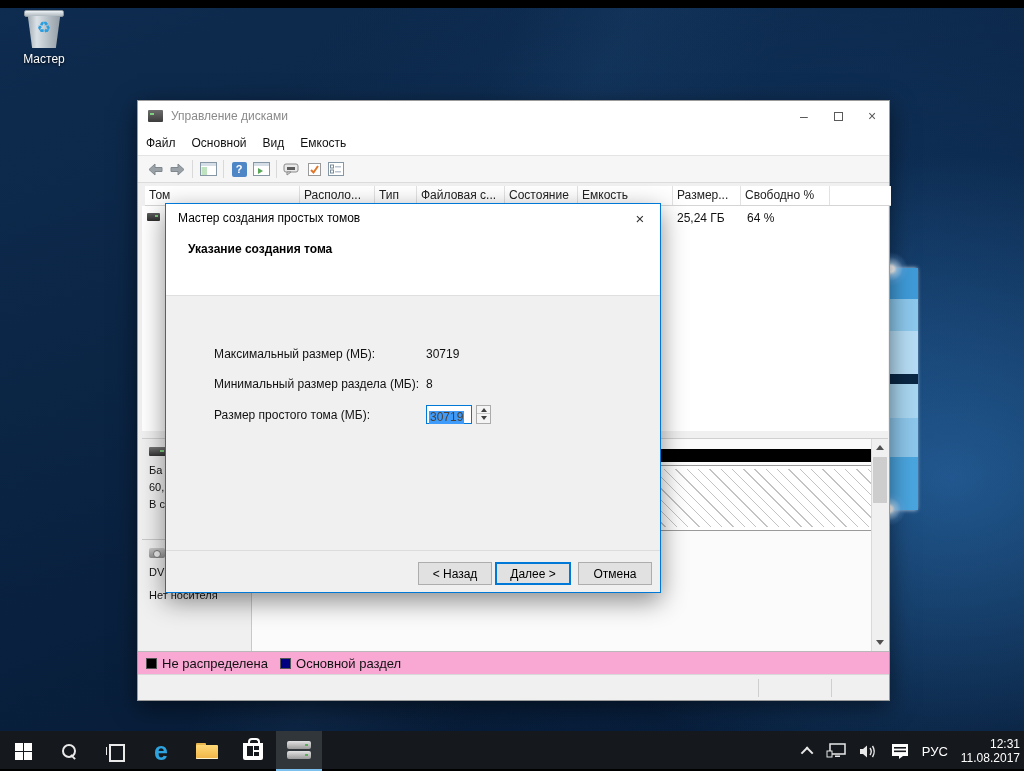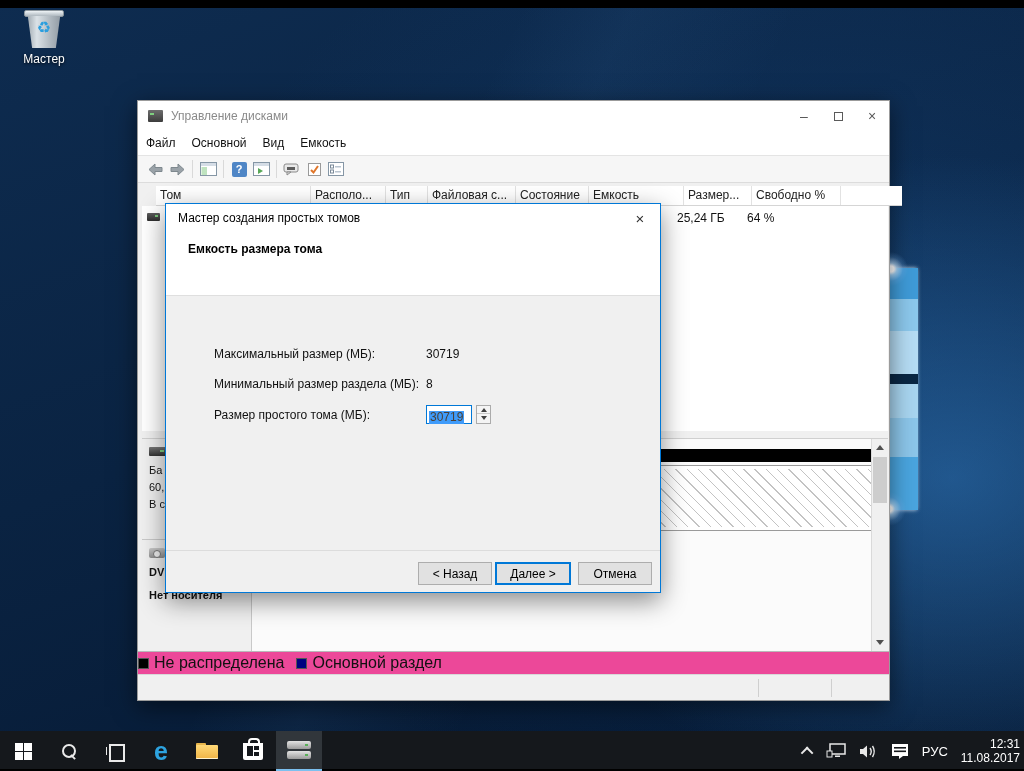--- a/index.html
+++ b/index.html
@@ -40,52 +40,52 @@
   .cap-btn{width:34px;height:30px;display:flex;align-items:center;justify-content:center;color:#5a5a5a;font-size:14px;cursor:pointer;}
   .cap-max{width:9px;height:9px;border:1px solid #5a5a5a;}
   .dm-menubar{position:absolute;left:0;top:30px;right:0;height:24px;background:#fff;display:flex;align-items:center;font-size:12px;color:#111;}
   .menu-item{padding:0 8px;line-height:24px;cursor:pointer;}
   .dm-toolbar{position:absolute;left:0;top:54px;right:0;height:28px;background:#f6f6f6;border-top:1px solid #e4e4e4;border-bottom:1px solid #dcdcdc;display:flex;align-items:center;padding-left:6px;}
   .tb-icon{width:22px;height:20px;display:flex;align-items:center;justify-content:center;cursor:pointer;}
   .tb-sep{width:1px;height:18px;background:#d9d9d9;margin:0 4px;}
   .help-box{width:15px;height:15px;background:#4f86c6;border-radius:2px;color:#fff;font-size:11px;font-weight:bold;display:flex;align-items:center;justify-content:center;}
 
   
-  .dm-listhead{position:absolute;left:18px;top:85px;width:746px;height:20px;background:#fff;display:flex;border-bottom:1px solid #d5d5d5;font-size:12px;color:#222;}
+  .dm-listhead{position:absolute;left:7px;top:85px;width:746px;height:20px;background:#fff;display:flex;border-bottom:1px solid #d5d5d5;font-size:12px;color:#222;}
   .lh-cell{border-right:1px solid #e2e2e2;padding:2px 4px 0 4px;white-space:nowrap;overflow:hidden;cursor:pointer;}
   .dm-listbody{position:absolute;left:4px;top:105px;width:746px;height:225px;background:#fff;}
   .row-disk-icon{position:absolute;left:5px;top:7px;width:13px;height:8px;background:linear-gradient(#5d5d5d,#2e2e2e);border-radius:1px;}
   .row-disk-icon::after{content:"";position:absolute;right:2px;top:2px;width:3px;height:2px;background:#79c879;}
   .lb-val{position:absolute;top:5px;font-size:12px;color:#111;white-space:nowrap;}
 
   
   .dm-graph{position:absolute;left:4px;top:337px;width:746px;height:213px;background:#fbfbfb;border-top:1px solid #d0d0d0;}
   .g-leftpanel{position:absolute;left:0;top:0;width:110px;height:100%;background:#f0f0f0;border-right:1px solid #c9c9c9;font-size:11px;color:#111;}
   .g-row1{position:absolute;left:0;top:0;width:100%;height:101px;border-bottom:1px solid #c9c9c9;padding:8px 0 0 7px;}
   .g-disk-icon{width:18px;height:9px;background:linear-gradient(#777,#333);border-radius:1px;position:relative;margin-bottom:6px;}
   .g-disk-icon::after{content:"";position:absolute;right:3px;top:3px;width:4px;height:2px;background:#7fd07f;}
   .g-line{line-height:17px;white-space:nowrap;}
-  .g-row2{position:absolute;left:0;top:101px;width:100%;height:194px;padding:8px 0 0 7px;font-weight:bold;}
+  .g-row2{position:absolute;left:0;top:101px;width:100%;height:194px;padding:8px 0 0 7px;}
   .g-cd-icon{width:16px;height:10px;background:linear-gradient(#c9c9c9,#8f8f8f);border-radius:2px;position:relative;margin-bottom:6px;}
   .g-cd-icon::after{content:"";position:absolute;left:4px;top:2px;width:6px;height:6px;border-radius:50%;background:#efefef;border:1px solid #777;}
   .g-nomedia{position:absolute;left:7px;top:49px;white-space:nowrap;font-size:11px;}
   .partition{position:absolute;left:112px;top:10px;width:622px;height:87px;}
   .p-band{height:13px;margin:0 1px;background:#000;}
   .p-hatch{margin:3px 1px 0 1px;height:66px;border:1px solid #9a9a9a;background:#fff;padding:3px;}
   .p-hatch-inner{width:100%;height:100%;background:repeating-linear-gradient(45deg,#ffffff 0 7px,#c3c3c3 7px 8px);}
   .g-scroll{position:absolute;right:0;top:0;width:17px;height:100%;background:#f0f0f0;border-left:1px solid #dadada;}
   .sc-btn{position:absolute;left:0;width:16px;height:17px;display:flex;align-items:center;justify-content:center;cursor:pointer;}
   .sc-up{top:0;} .sc-down{bottom:0;}
   .tri{width:0;height:0;}
   .tri.up{border-left:4px solid transparent;border-right:4px solid transparent;border-bottom:5px solid #505050;}
   .tri.down{border-left:4px solid transparent;border-right:4px solid transparent;border-top:5px solid #505050;}
   .sc-thumb{position:absolute;left:1px;top:18px;width:14px;height:46px;background:#cdcdcd;}
 
   
-  .dm-legend{position:absolute;left:0;top:550px;width:100%;height:23px;background:#ec4899;border-top:1px solid #b9b9b9;display:flex;align-items:center;padding-left:0;font-size:16px;color:#111;}
+  .dm-legend{position:absolute;left:0;top:550px;width:100%;height:23px;background:#f9a8d4;border-top:1px solid #b9b9b9;display:flex;align-items:center;padding-left:8px;font-size:13px;color:#111;}
   .lg-sq{width:11px;height:11px;margin-right:5px;border:1px solid #555;}
   .lg-item{display:flex;align-items:center;margin-right:12px;}
   .dm-status{position:absolute;left:0;top:573px;width:100%;height:26px;background:#f0f0f0;border-top:1px solid #d8d8d8;}
   .st-sep{position:absolute;top:4px;width:1px;height:18px;background:#cfcfcf;}
 
   
   .wiz{position:absolute;left:165px;top:203px;width:496px;height:390px;background:#f0f0f0;
     border:1px solid #0078d7;box-shadow:0 8px 24px rgba(0,0,0,.45);}
   .wiz-title{position:absolute;left:0;top:0;right:0;height:28px;background:#fff;display:flex;align-items:center;}
   .wiz-title-text{font-size:12px;color:#000;margin-left:12px;}
@@ -296,21 +296,21 @@
       <div class="st-sep" style="left:693px"></div>
     </div>
   </div>
 
   <div class="wiz">
     <div class="wiz-title">
       <div class="wiz-title-text">Мастер создания простых томов</div>
       <div class="wiz-close">×</div>
     </div>
     <div class="wiz-header">
-      <div class="wiz-heading">Емкость размера тома</div>
+      <div class="wiz-heading">Указание создания тома</div>
     </div>
 
     <div class="wiz-row-label" style="top:143px">Максимальный размер (МБ):</div>
     <div class="wiz-row-value" style="top:143px">30719</div>
 
     <div class="wiz-row-label" style="top:173px">Минимальный размер раздела (МБ):</div>
     <div class="wiz-row-value" style="top:173px">8</div>
 
     <div class="wiz-row-label" style="top:204px">Размер простого тома (МБ):</div>
     <div class="size-input">

